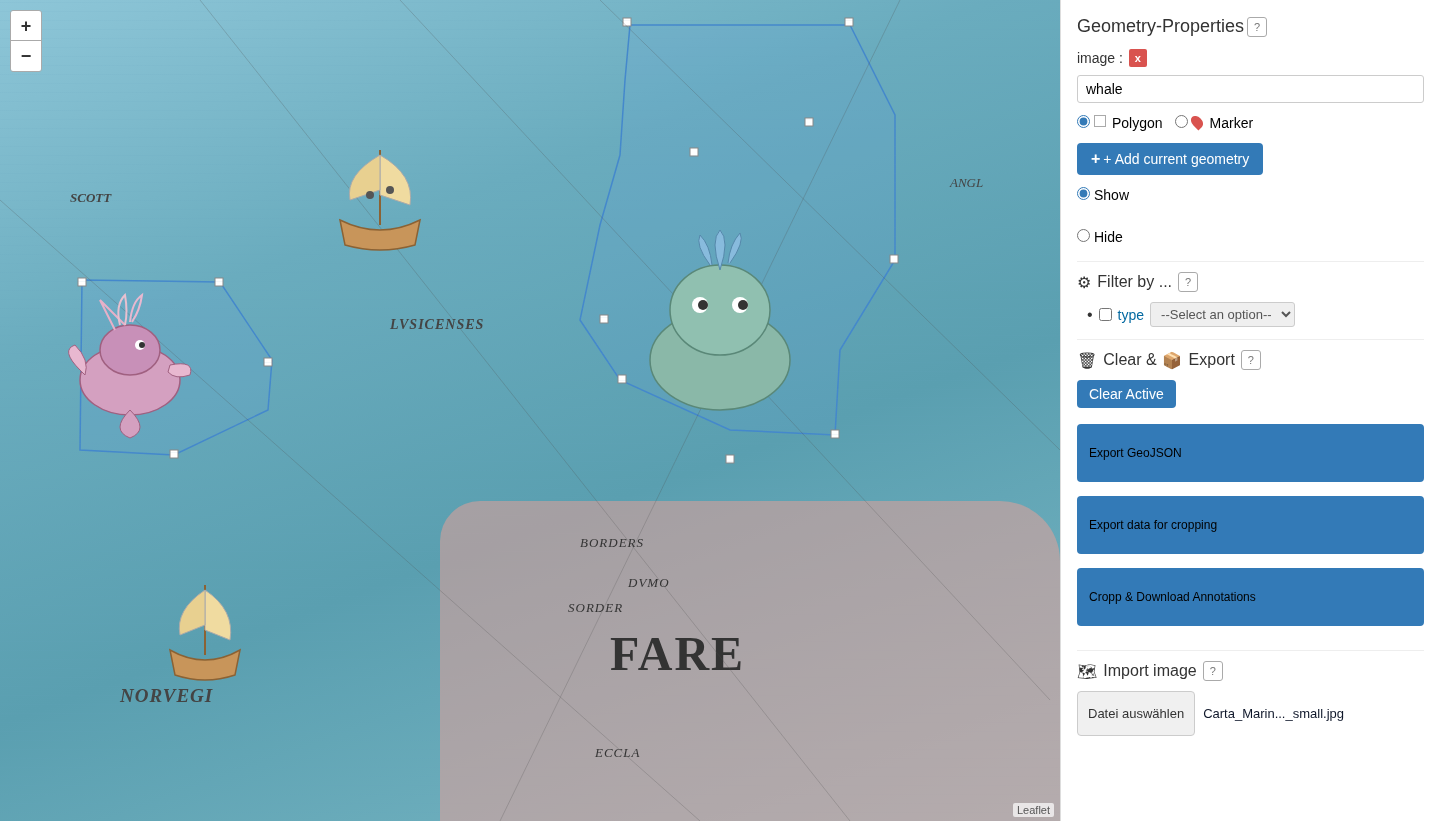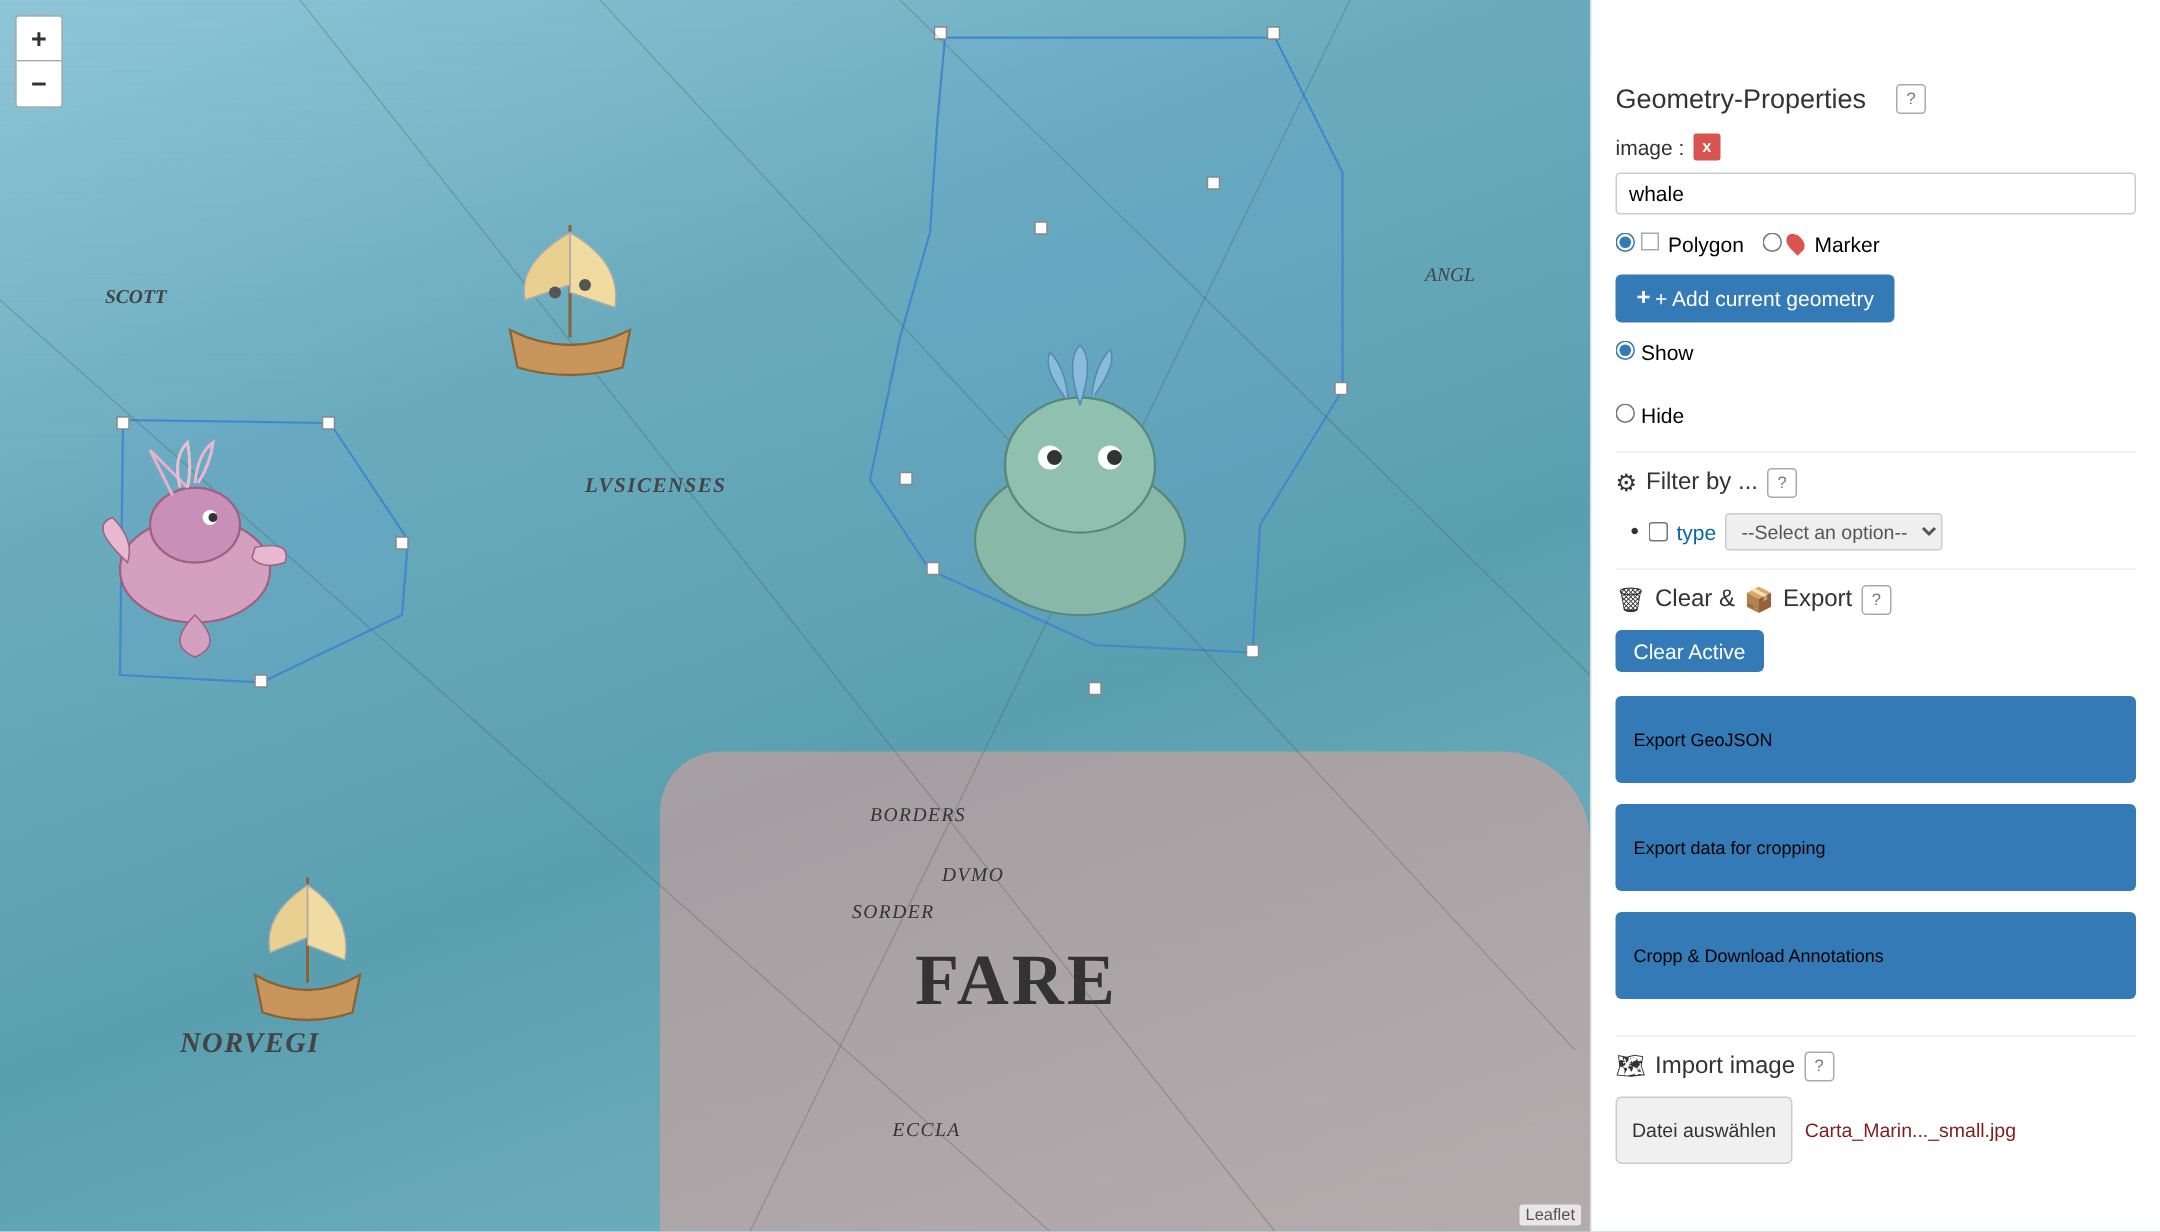--- a/index.html
+++ b/index.html
@@ -103,23 +103,22 @@
       overflow-y: auto;
       flex-shrink: 0;
     }
 
     .sidebar-section-title {
       font-size: 18px;
       font-weight: normal;
       color: #333;
       margin-bottom: 12px;
       display: flex;
-      align-items: flex-start;
-      gap: 20px;
-      margin-top: 40px;
+      align-items: flex-end;
+      gap: 3px;
     }
 
     .help-badge {
       display: inline-flex;
       align-items: center;
       justify-content: center;
       width: 20px;
       height: 20px;
       border: 1px solid #aaa;
       border-radius: 3px;
@@ -335,21 +334,21 @@
       border: 1px solid #ccc;
       border-radius: 4px;
       padding: 14px 10px;
       font-size: 13px;
       cursor: pointer;
       white-space: nowrap;
     }
 
     .filename-label {
       font-size: 13px;
-      color: #7f1d1d;
+      color: #0f172a;
     }
   </style>
 </head>
 <body>
 
 <div id="map-container">
 
   <div class="map-bg">
 
     <svg class="map-svg" viewBox="0 0 1060 821" xmlns="http://www.w3.org/2000/svg">

